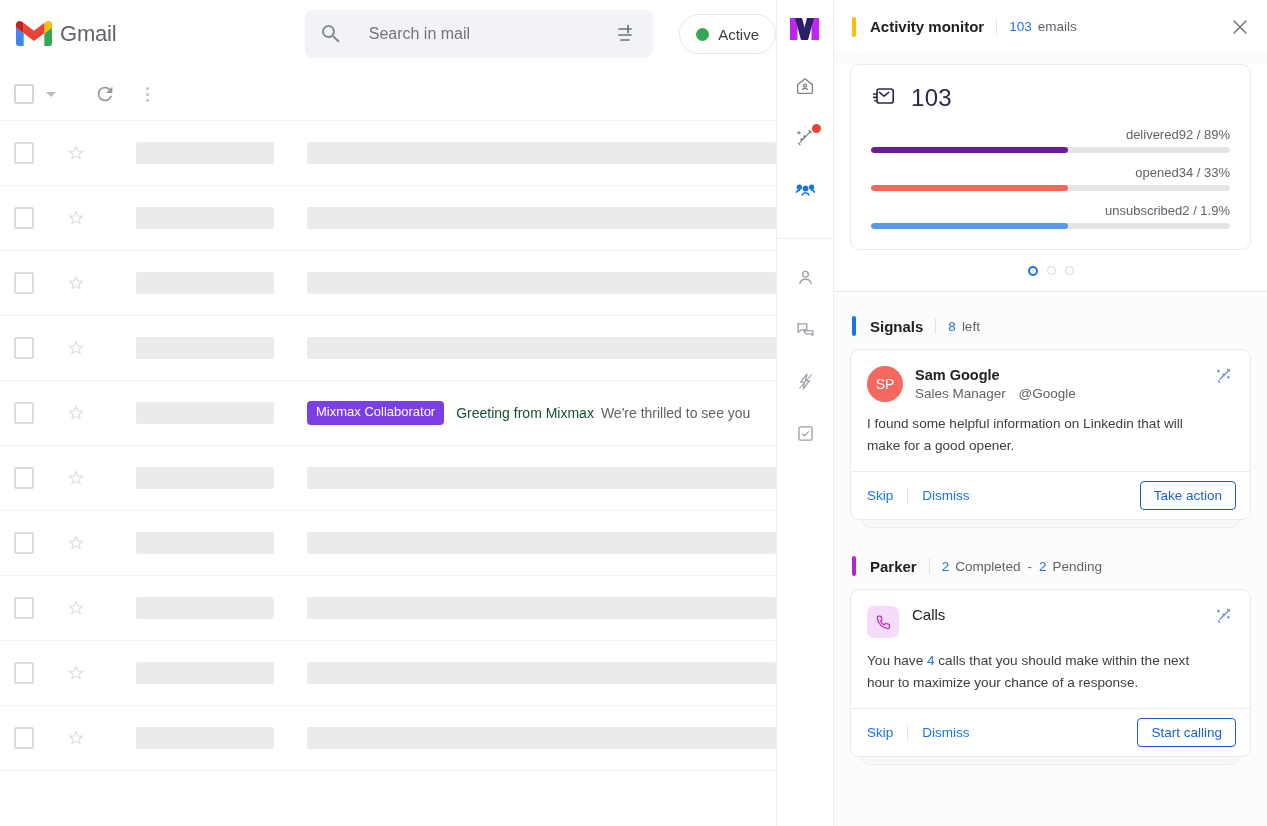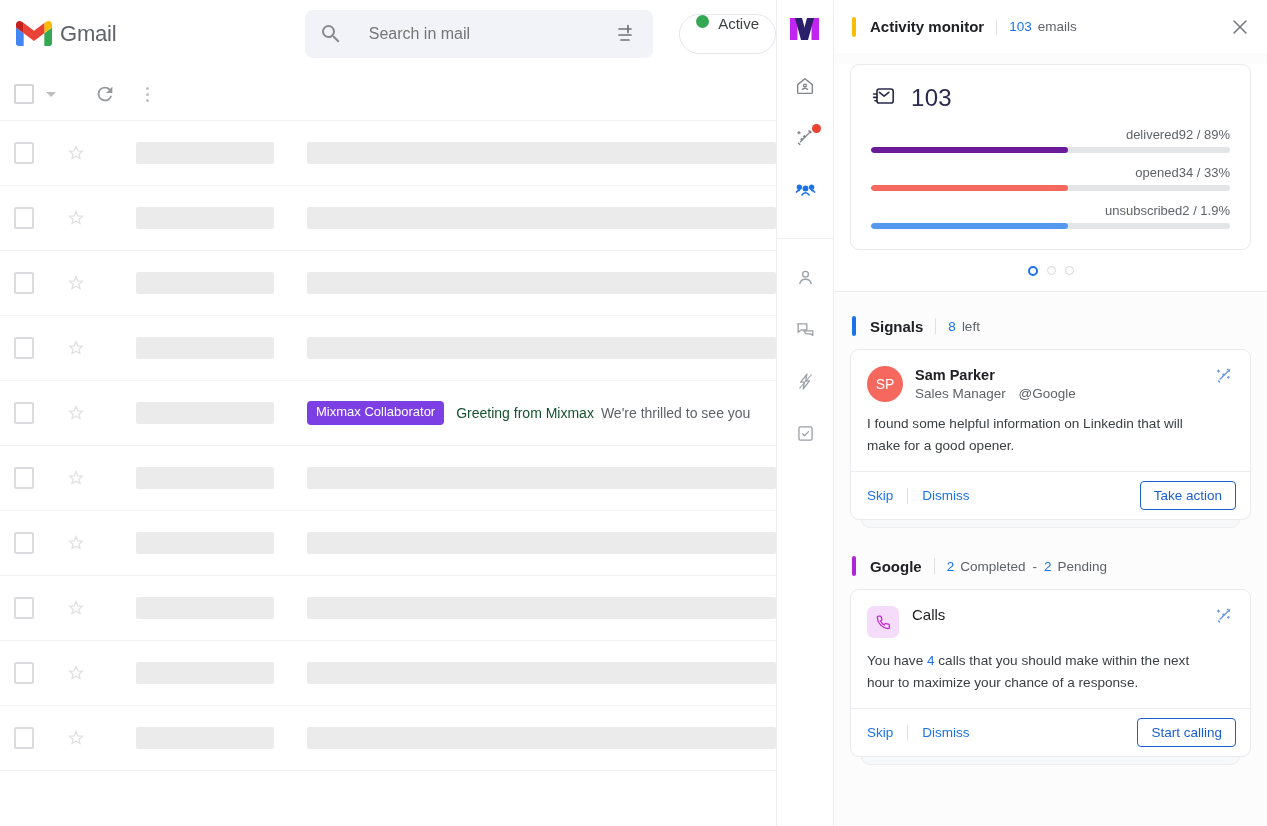--- a/index.html
+++ b/index.html
@@ -55,21 +55,21 @@
     padding-left: 26px;
     border: 0; background: transparent; outline: none;
     font-family: "Liberation Sans", sans-serif;
   }
   .gm-search .s-opt { width: 24px; height: 24px; opacity: .72; }
   .gm-chip {
     margin-left: 26px;
     height: 40px;
     border: 1px solid #e4e6ea;
     border-radius: 20px;
-    display: flex; align-items: flex-start;
+    display: flex; align-items: center;
     gap: 9px;
     padding: 0 16px;
     font-size: 15px;
     color: #3c4043;
     background:#fff;
     white-space: nowrap;
   }
   .gm-chip .dot { width: 13px; height: 13px; border-radius: 50%; background: #34a853; flex:0 0 13px;}
 
   .gmail-toolbar {
@@ -645,21 +645,21 @@
         <span class="sec-sub">left</span>
       </div>
 
       <div class="card-stack">
         <div class="stack-under"></div>
         <div class="card">
           <div class="card-body">
             <div class="sig-top">
               <span class="avatar" style="background: rgb(244, 104, 94);">SP</span>
               <span class="sig-names">
-                <span class="sig-name" style="display:block">Sam Parker</span>
+                <span class="sig-name" style="display:block">Sam Google</span>
                 <span class="sig-meta" style="display:block">
                   <span>Sales Manager</span>
                   <span class="at">@Google</span>
                 </span>
               </span>
               <span class="wand">
                 <svg width="20" height="20" viewBox="0 0 24 24" fill="none" stroke="#6b95f0" stroke-width="1.6" stroke-linecap="round">
                   <path d="M18.6 4.4L7.2 15.8"></path>
                   <path d="M16.3 4.0l2.2 2.2"></path>
                   <path d="M5.2 17.8l1.4 1.4"></path>
@@ -675,21 +675,21 @@
             <span class="link-btn">Skip</span>
             <span class="act-sep"></span>
             <span class="link-btn">Dismiss</span>
             <span class="primary-btn">Take action</span>
           </div>
         </div>
       </div>
 
       <div class="body-sec" style="padding-top:36px">
         <span class="sec-bar purple" style="background: rgb(176, 38, 211);"></span>
-        <span class="sec-title">Google</span>
+        <span class="sec-title">Parker</span>
         <span class="sec-div"></span>
         <span class="sec-num">2</span>
         <span class="sec-sub">Completed</span>
         <span class="sec-sub" style="margin-left:7px">-</span>
         <span class="sec-num" style="margin-left:7px">2</span>
         <span class="sec-sub">Pending</span>
       </div>
 
       <div class="card-stack">
         <div class="stack-under"></div>

